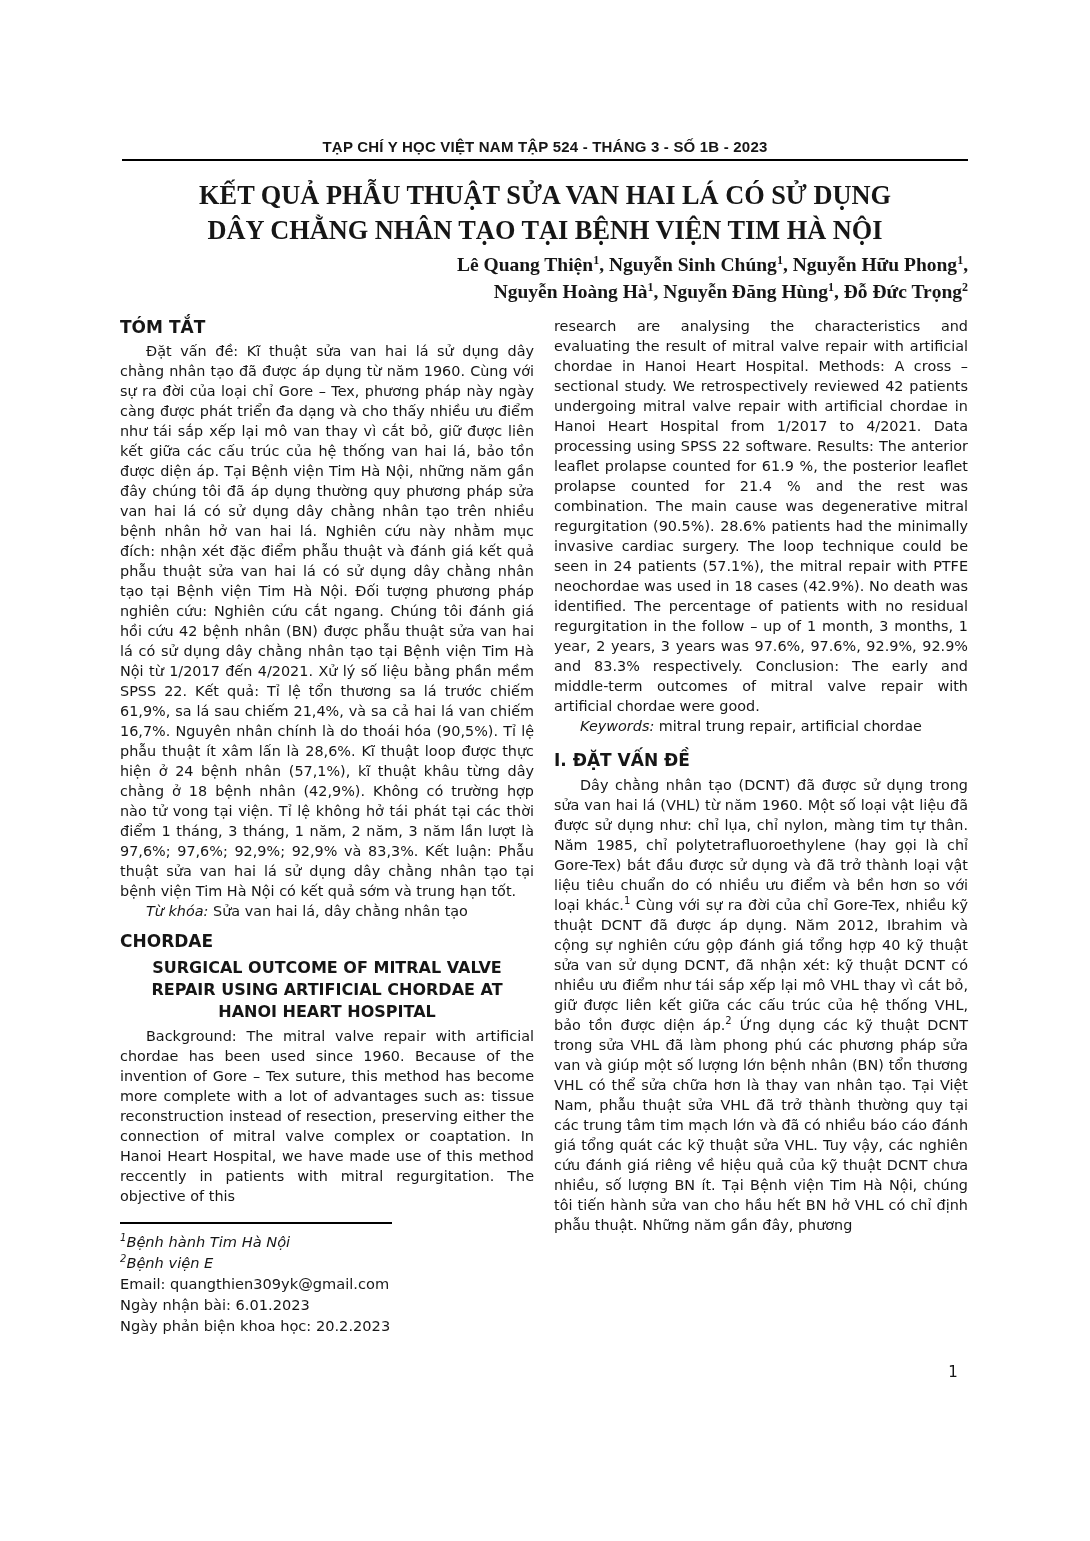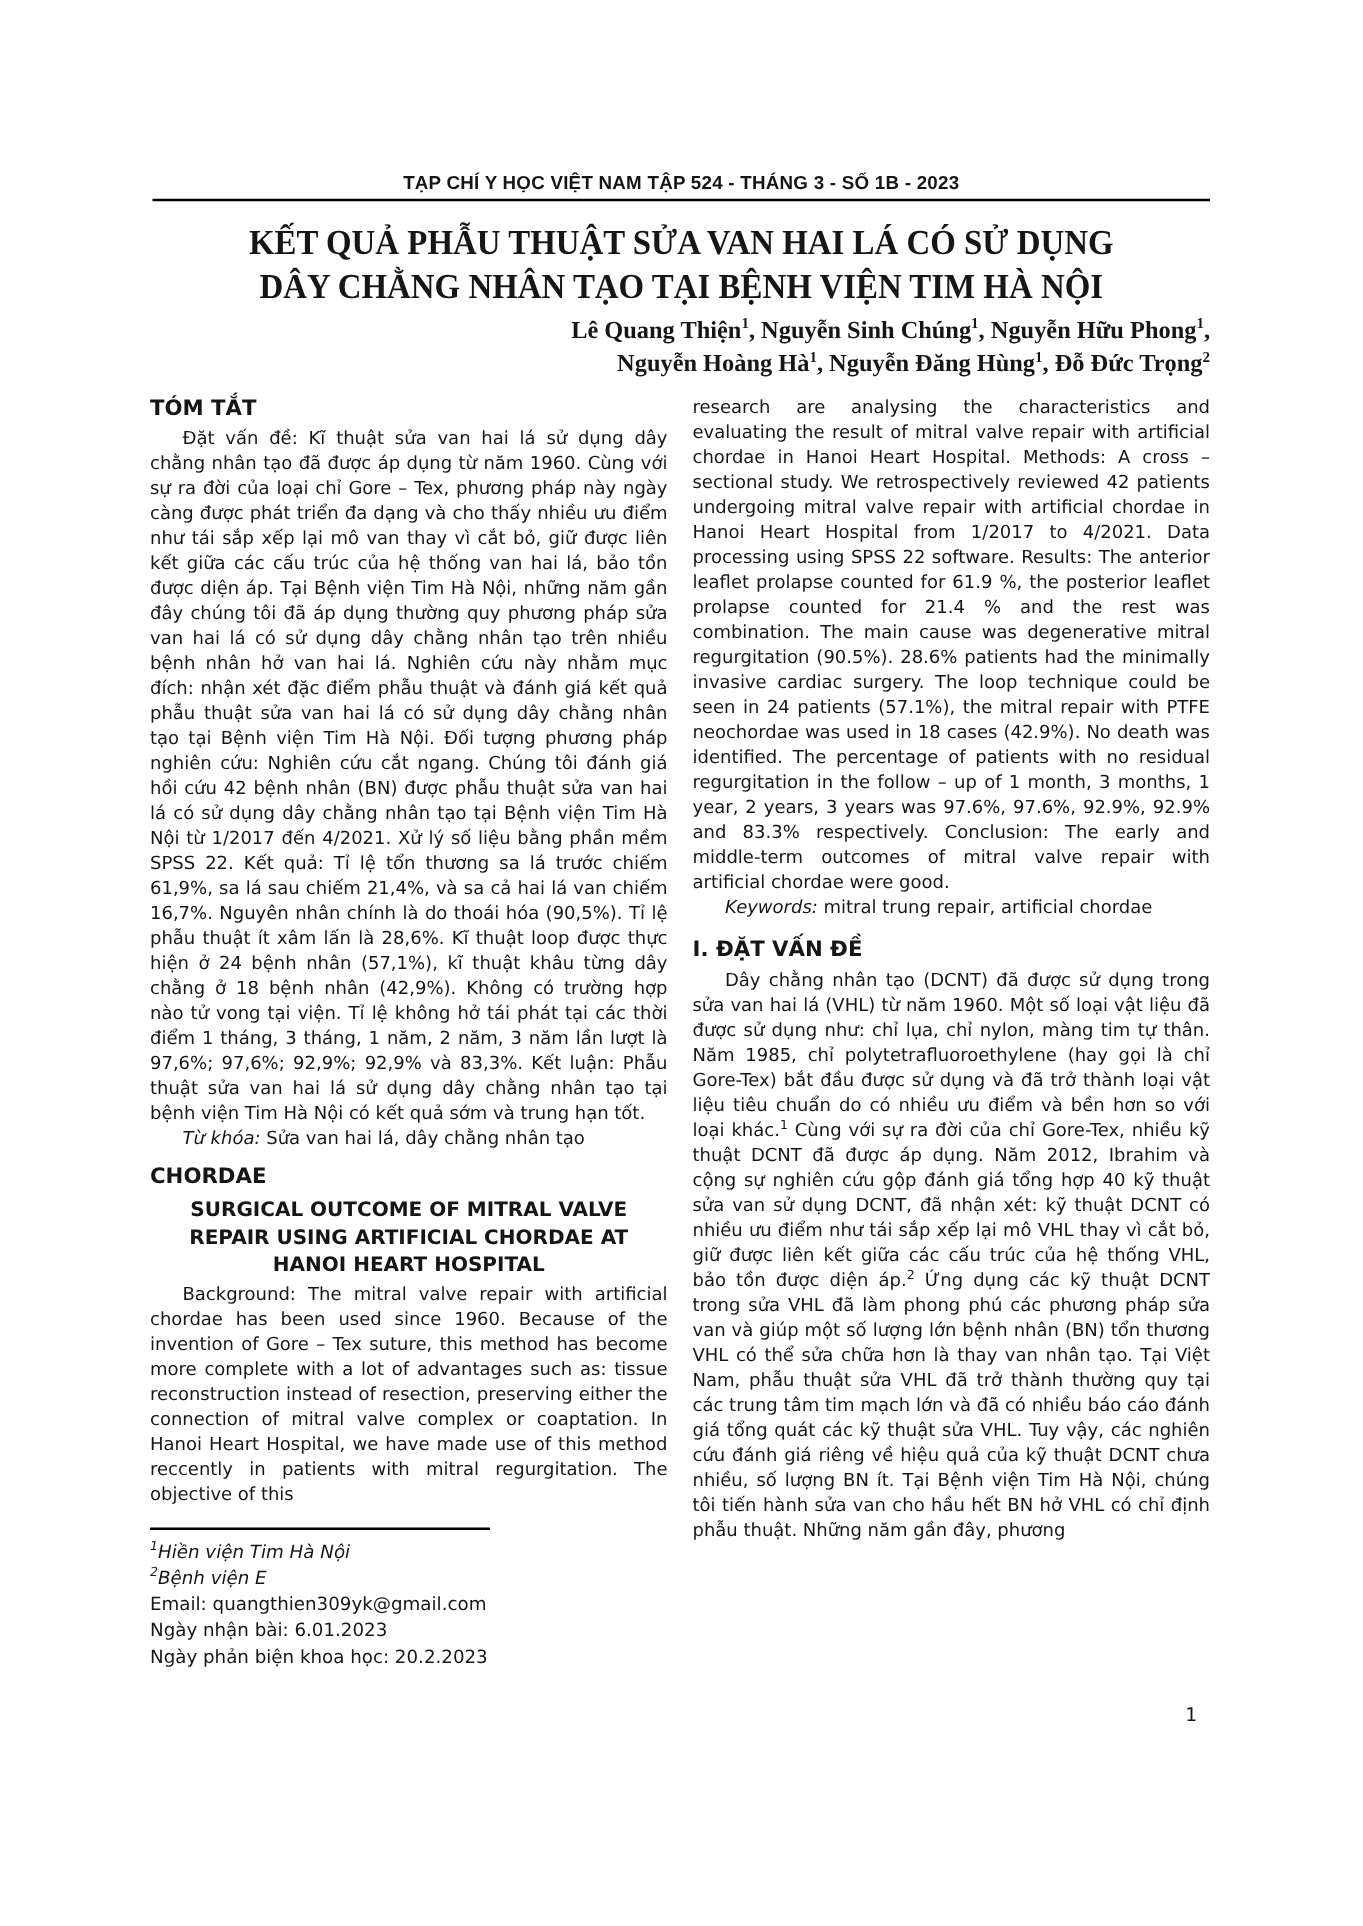--- a/index.html
+++ b/index.html
@@ -99,21 +99,21 @@
 
     <p class="kwline"><span class="bi">Từ khóa:</span><span> Sửa van hai lá, dây chằng nhân tạo</span></p>
 
     <h2 class="sec sec-summary">CHORDAE</h2>
     <div class="sum-title">SURGICAL OUTCOME OF MITRAL VALVE REPAIR USING ARTIFICIAL CHORDAE AT HANOI HEART HOSPITAL</div>
 
     <p class="para"><span class="b">Background: </span><span>The mitral valve repair with artificial chordae has been used since 1960. Because of the invention of Gore – Tex suture, this method has become more complete with a lot of advantages such as: tissue reconstruction instead of resection, preserving either the connection of mitral valve complex or coaptation. In Hanoi Heart Hospital, we have made use of this method reccently in patients with mitral regurgitation. The objective of this</span></p>
 
     <div class="footnote">
       <div class="fn-rule"></div>
-      <div class="fn-line"><sup>1</sup><span class="it">Hiền viện Tim Hà Nội</span></div>
+      <div class="fn-line"><sup>1</sup><span class="it">Bệnh hành Tim Hà Nội</span></div>
       <div class="fn-line"><sup>2</sup><span class="it">Bệnh viện E</span></div>
       <div class="fn-line">Email: quangthien309yk@gmail.com</div>
       <div class="fn-line">Ngày nhận bài: 6.01.2023</div>
       <div class="fn-line">Ngày phản biện khoa học: 20.2.2023</div>
     </div>
   </div>
 
   <div class="col col-right">
     <p class="para-cont"><span>research are analysing the characteristics and evaluating the result of mitral valve repair with artificial chordae in Hanoi Heart Hospital. </span><span class="b">Methods: </span><span>A cross – sectional study. We retrospectively reviewed 42 patients undergoing mitral valve repair with artificial chordae in Hanoi Heart Hospital from 1/2017 to 4/2021. Data processing using SPSS 22 software. </span><span class="b">Results: </span><span>The anterior leaflet prolapse counted for 61.9 %, the posterior leaflet prolapse counted for 21.4 % and the rest was combination. The main cause was degenerative mitral regurgitation (90.5%). 28.6% patients had the minimally invasive cardiac surgery. The loop technique could be seen in 24 patients (57.1%), the mitral repair with PTFE neochordae was used in 18 cases (42.9%). No death was identified. The percentage of patients with no residual regurgitation in the follow – up of 1 month, 3 months, 1 year, 2 years, 3 years was 97.6%, 97.6%, 92.9%, 92.9% and 83.3% respectively. </span><span class="b">Conclusion: </span><span>The early and middle-term outcomes of mitral valve repair with artificial chordae were good.</span></p>
 

